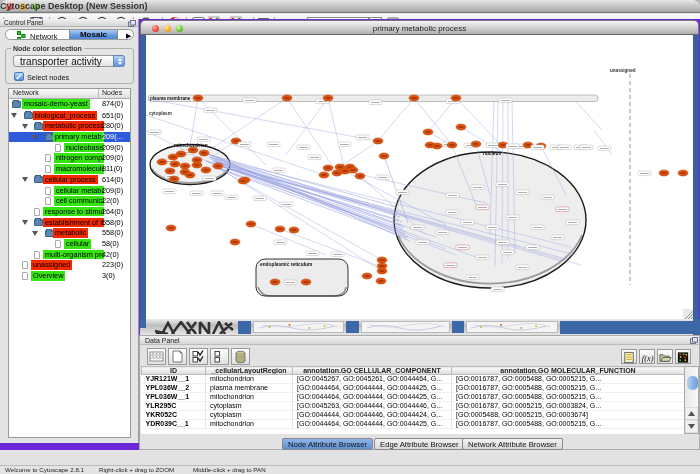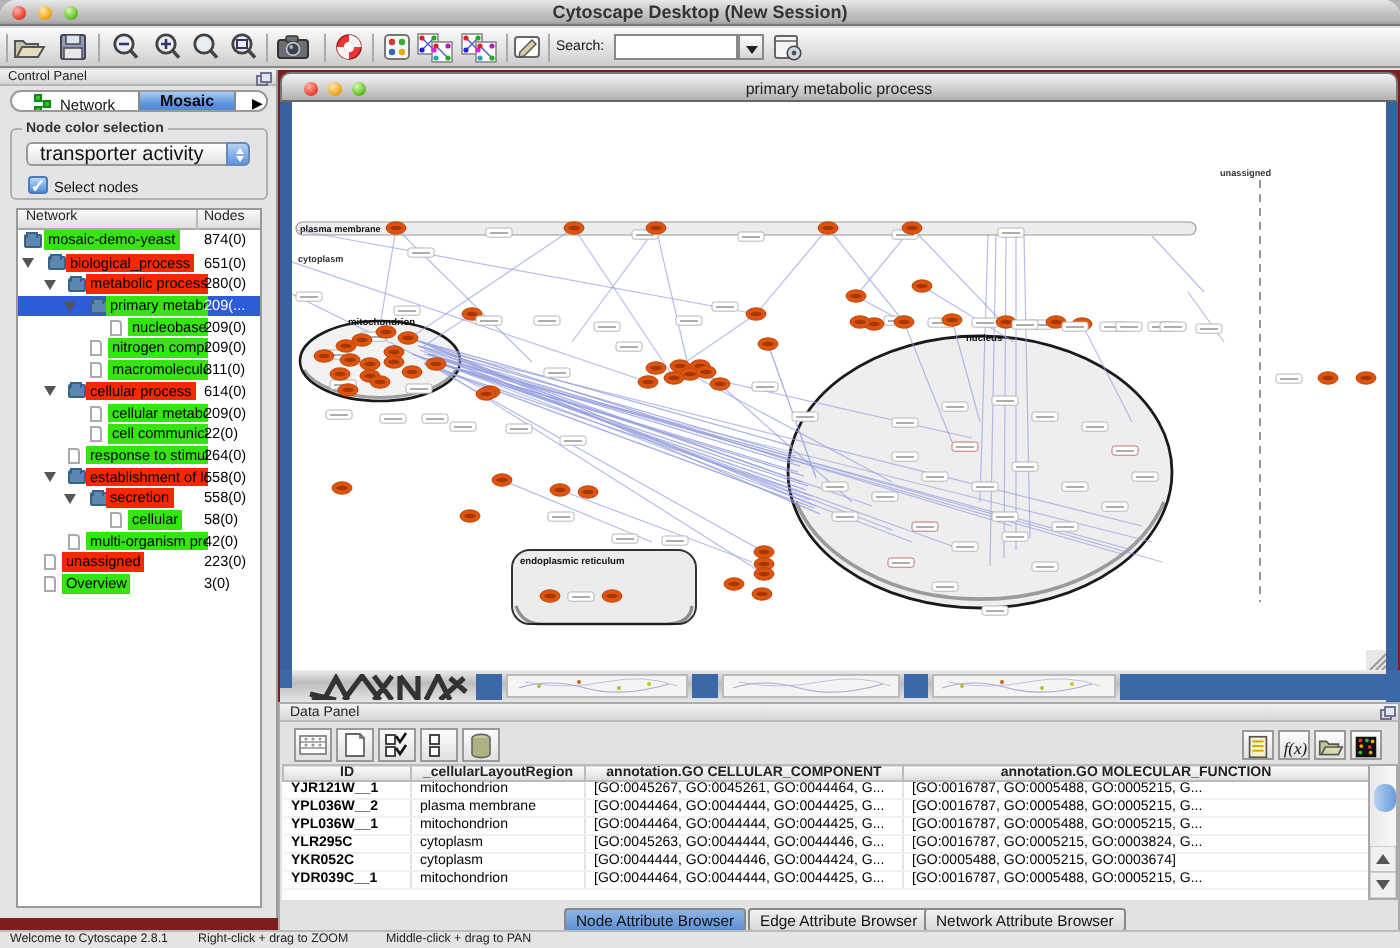--- a/index.html
+++ b/index.html
@@ -4,42 +4,42 @@
 <style>
 * { margin:0; padding:0; box-sizing:border-box; }
 html,body { width:700px; height:474px; overflow:hidden; background:#b5b5b5;
   font-family:"Liberation Sans", sans-serif; }
 #win { position:absolute; left:0; top:0; width:700px; height:474px;
   border-radius:8px 8px 0 0; overflow:hidden; background:#e2e2e2; }
 
 #titlebar { position:absolute; left:0; top:0; width:700px; height:13px;
   background:linear-gradient(#e8e8e8,#c9c9c9 45%,#b0b0b0 90%,#999);
   border-bottom:1px solid #787878; }
-#titlebar .t { position:absolute; left:0; right:0; top:1px; text-align:center;
+#titlebar .t { position:absolute; left:0; right:0; top:1px; text-align:left;
   font-size:9px; font-weight:bold; color:#333; }
 .light { position:absolute; top:3px; width:7px; height:7px; border-radius:50%; }
 #l1 { left:6px;  background:radial-gradient(circle at 35% 30%, #ffb3a8, #ee4a38 60%, #b3200f); }
 #l2 { left:19px; background:radial-gradient(circle at 35% 30%, #ffe9b0, #f4aa22 60%, #c07b00); }
 #l3 { left:32px; background:radial-gradient(circle at 35% 30%, #d8f7b0, #6cc531 60%, #3a8a00); }
 
 #toolbar { position:absolute; left:0; top:14px; width:700px; height:20px;
   background:linear-gradient(#fbfbfb,#dcdcdc 70%,#cccccc);
   border-bottom:1px solid #8a8a8a; }
 .sep { position:absolute; top:3px; width:1px; height:14px; background:#aaa; }
 .tbi { position:absolute; top:2px; }
 #searchlbl { position:absolute; left:278px; top:6px; font-size:7px; color:#111; }
 #searchbox { position:absolute; left:307px; top:3px; width:62px; height:13px;
   background:#fff; border:1px solid #888; }
 #searchdrop { position:absolute; left:369px; top:3px; width:13px; height:13px;
   background:linear-gradient(#fdfdfd,#d5d5d5); border:1px solid #888; }
 #searchdrop:after { content:""; position:absolute; left:3px; top:5px;
   border-left:3px solid transparent; border-right:3px solid transparent;
   border-top:4px solid #222; }
 
-#desk { position:absolute; left:0; top:35px; width:700px; height:431px; background:#7f1d1d; }
+#desk { position:absolute; left:0; top:19px; width:700px; height:431px; background:#6d28d9; }
 
 #cp { position:absolute; left:0; top:0px; width:139px; height:424px;
   background:#e4e4e4; border-right:1px solid #9a9a9a; }
 #cp-title { position:absolute; left:0; top:0; width:138px; height:8px;
   background:linear-gradient(#f2f2f2,#d5d5d5); border-bottom:1px solid #b5b5b5;
   font-size:6.5px; color:#222; padding-left:4px; line-height:8px; }
 #cp-tabs { position:absolute; left:5px; top:10px; width:129px; height:11px;
   background:#fff; border:1px solid #999; border-radius:6px; overflow:hidden; }
 #tab-mosaic { position:absolute; left:63px; top:0; width:49px; height:11px;
   background:linear-gradient(#a8cbf2,#5c93dd 55%,#4a82d2);
@@ -852,21 +852,21 @@
             </div>
 <div class="trow" style="top:128.1px">
               <span class="arrow" style="left:13px"></span>
               <span class="folder" style="left:25px"></span>
               <span class="lbl r" style="left:34px;max-width:61px">establishment of lo</span>
               <span class="val" style="">558(0)</span>
             </div>
 <div class="trow" style="top:138.8px">
               <span class="arrow" style="left:23px"></span>
               <span class="folder" style="left:36px"></span>
-              <span class="lbl r" style="left:44px;max-width:51px">secretion</span>
+              <span class="lbl r" style="left:44px;max-width:51px">metabolic</span>
               <span class="val" style="">558(0)</span>
             </div>
 <div class="trow" style="top:149.5px">
               <span class="file" style="left:46px"></span>
               <span class="lbl g" style="left:55px;max-width:40px">cellular</span>
               <span class="val" style="">58(0)</span>
             </div>
 <div class="trow" style="top:160.2px">
               <span class="file" style="left:25px"></span>
               <span class="lbl g" style="left:34px;max-width:61px">multi-organism pro</span>

